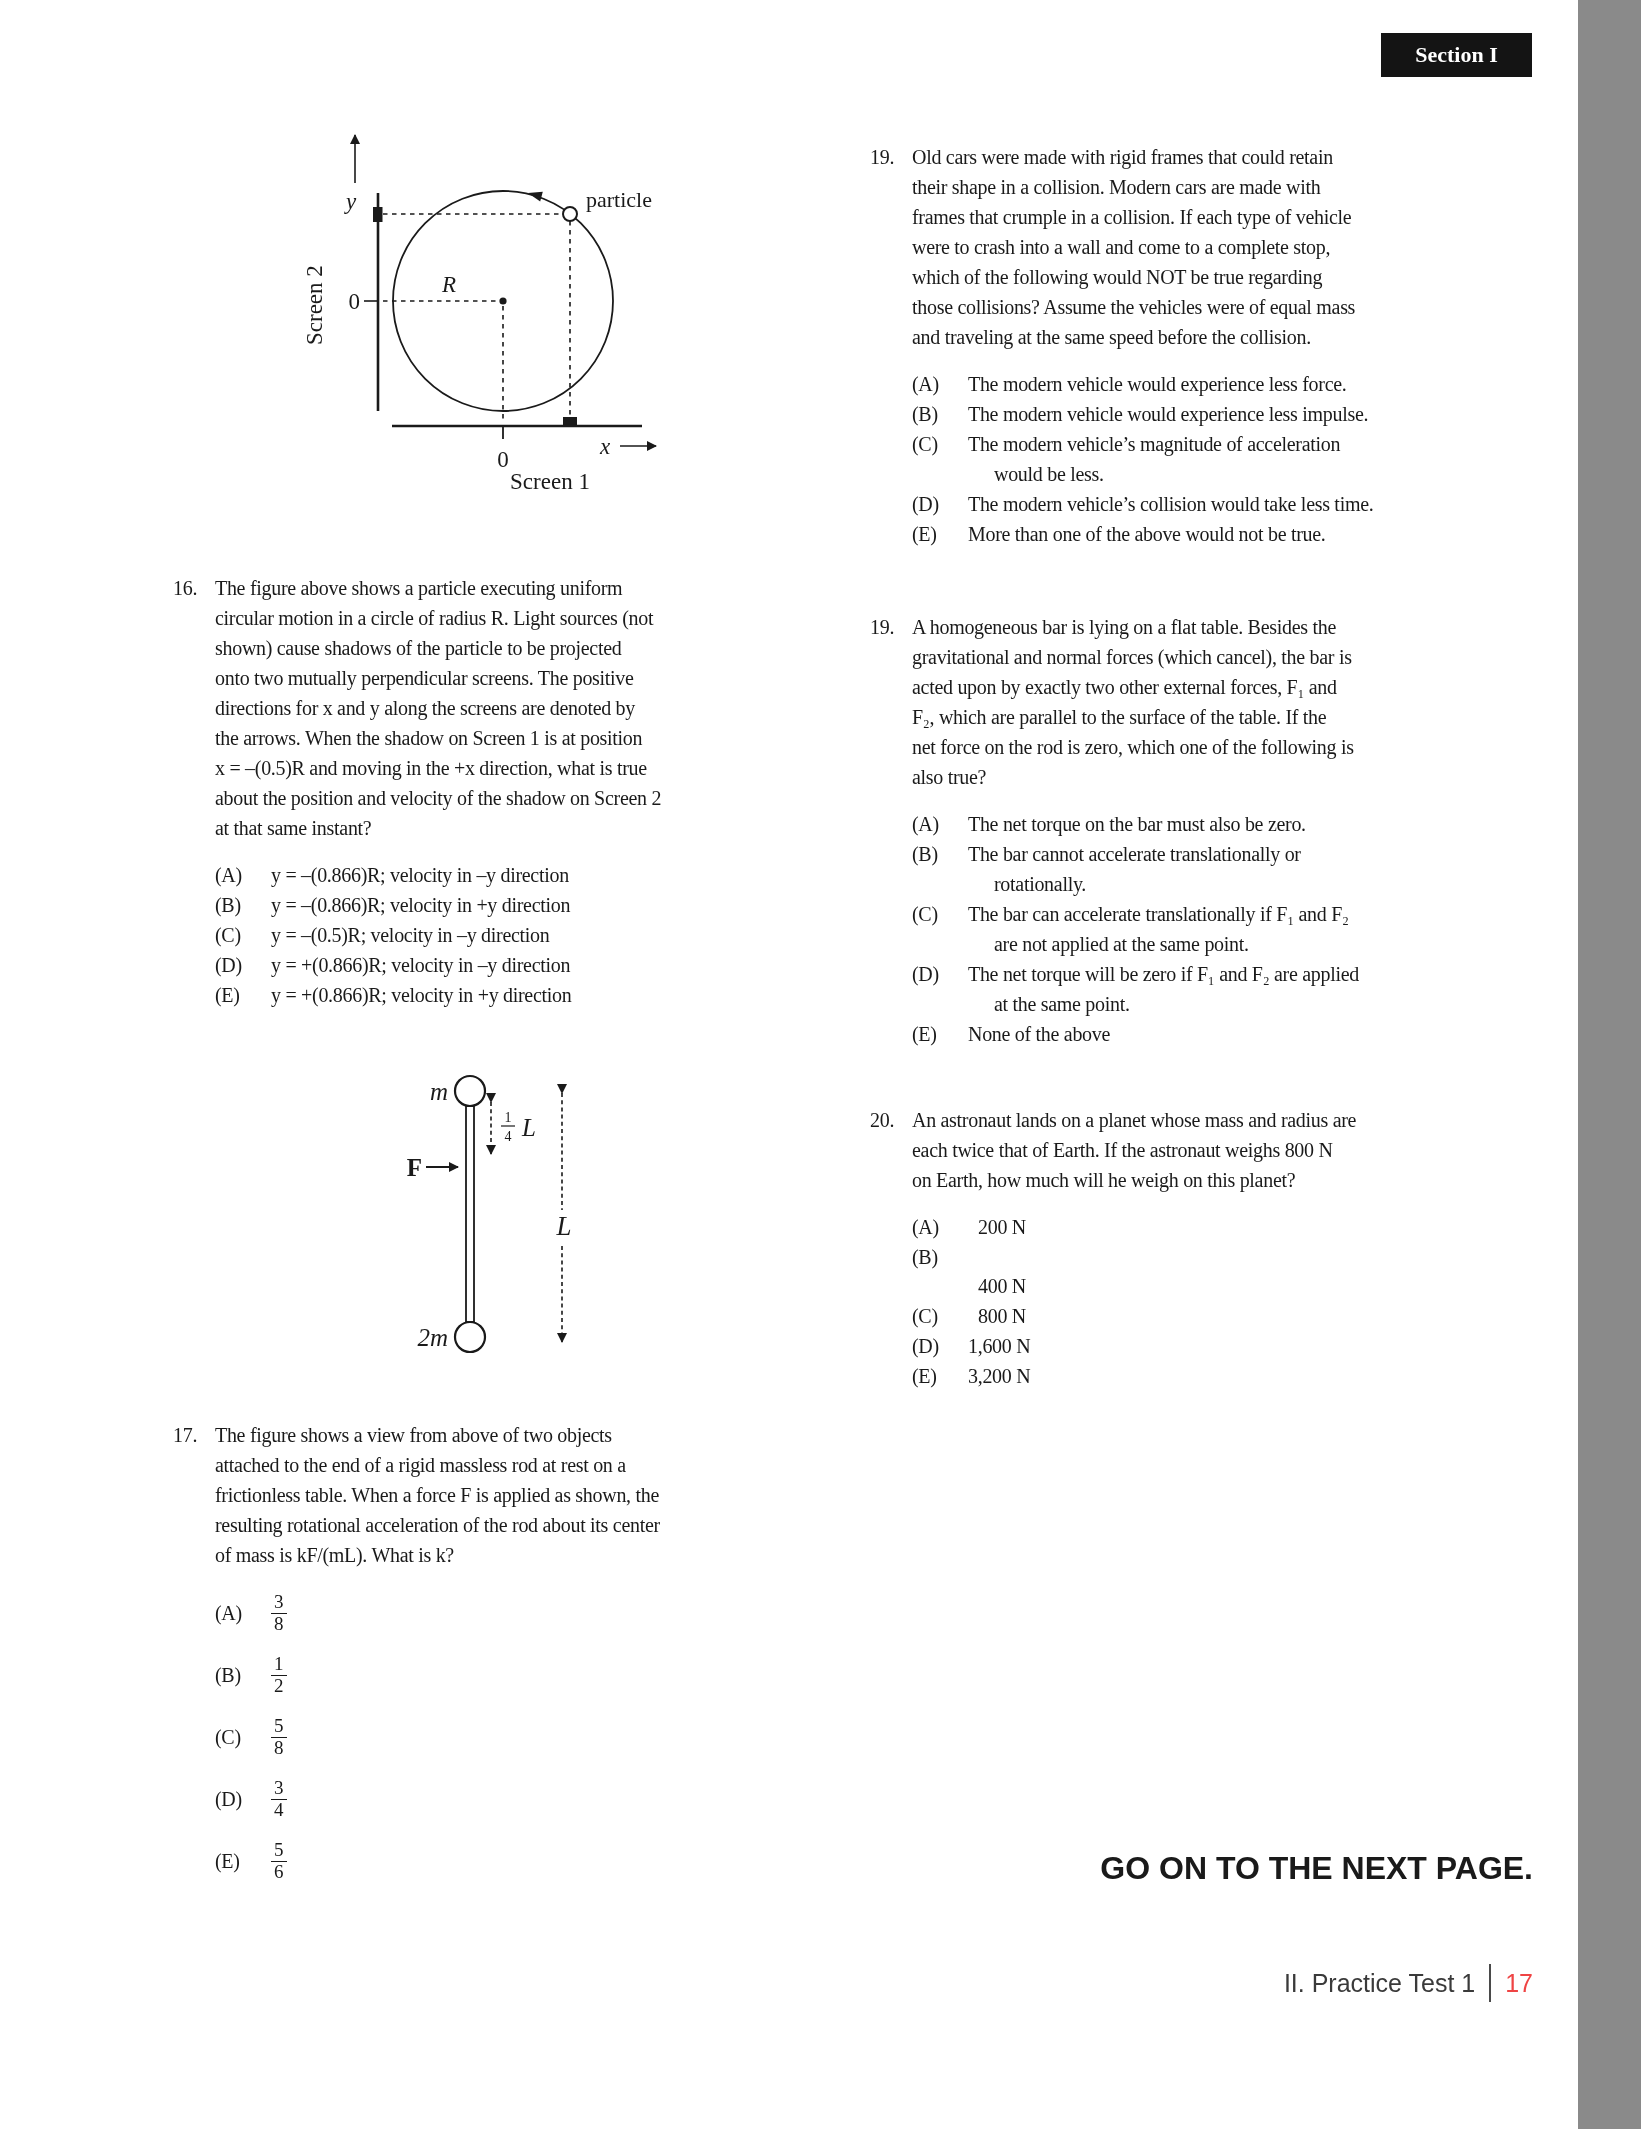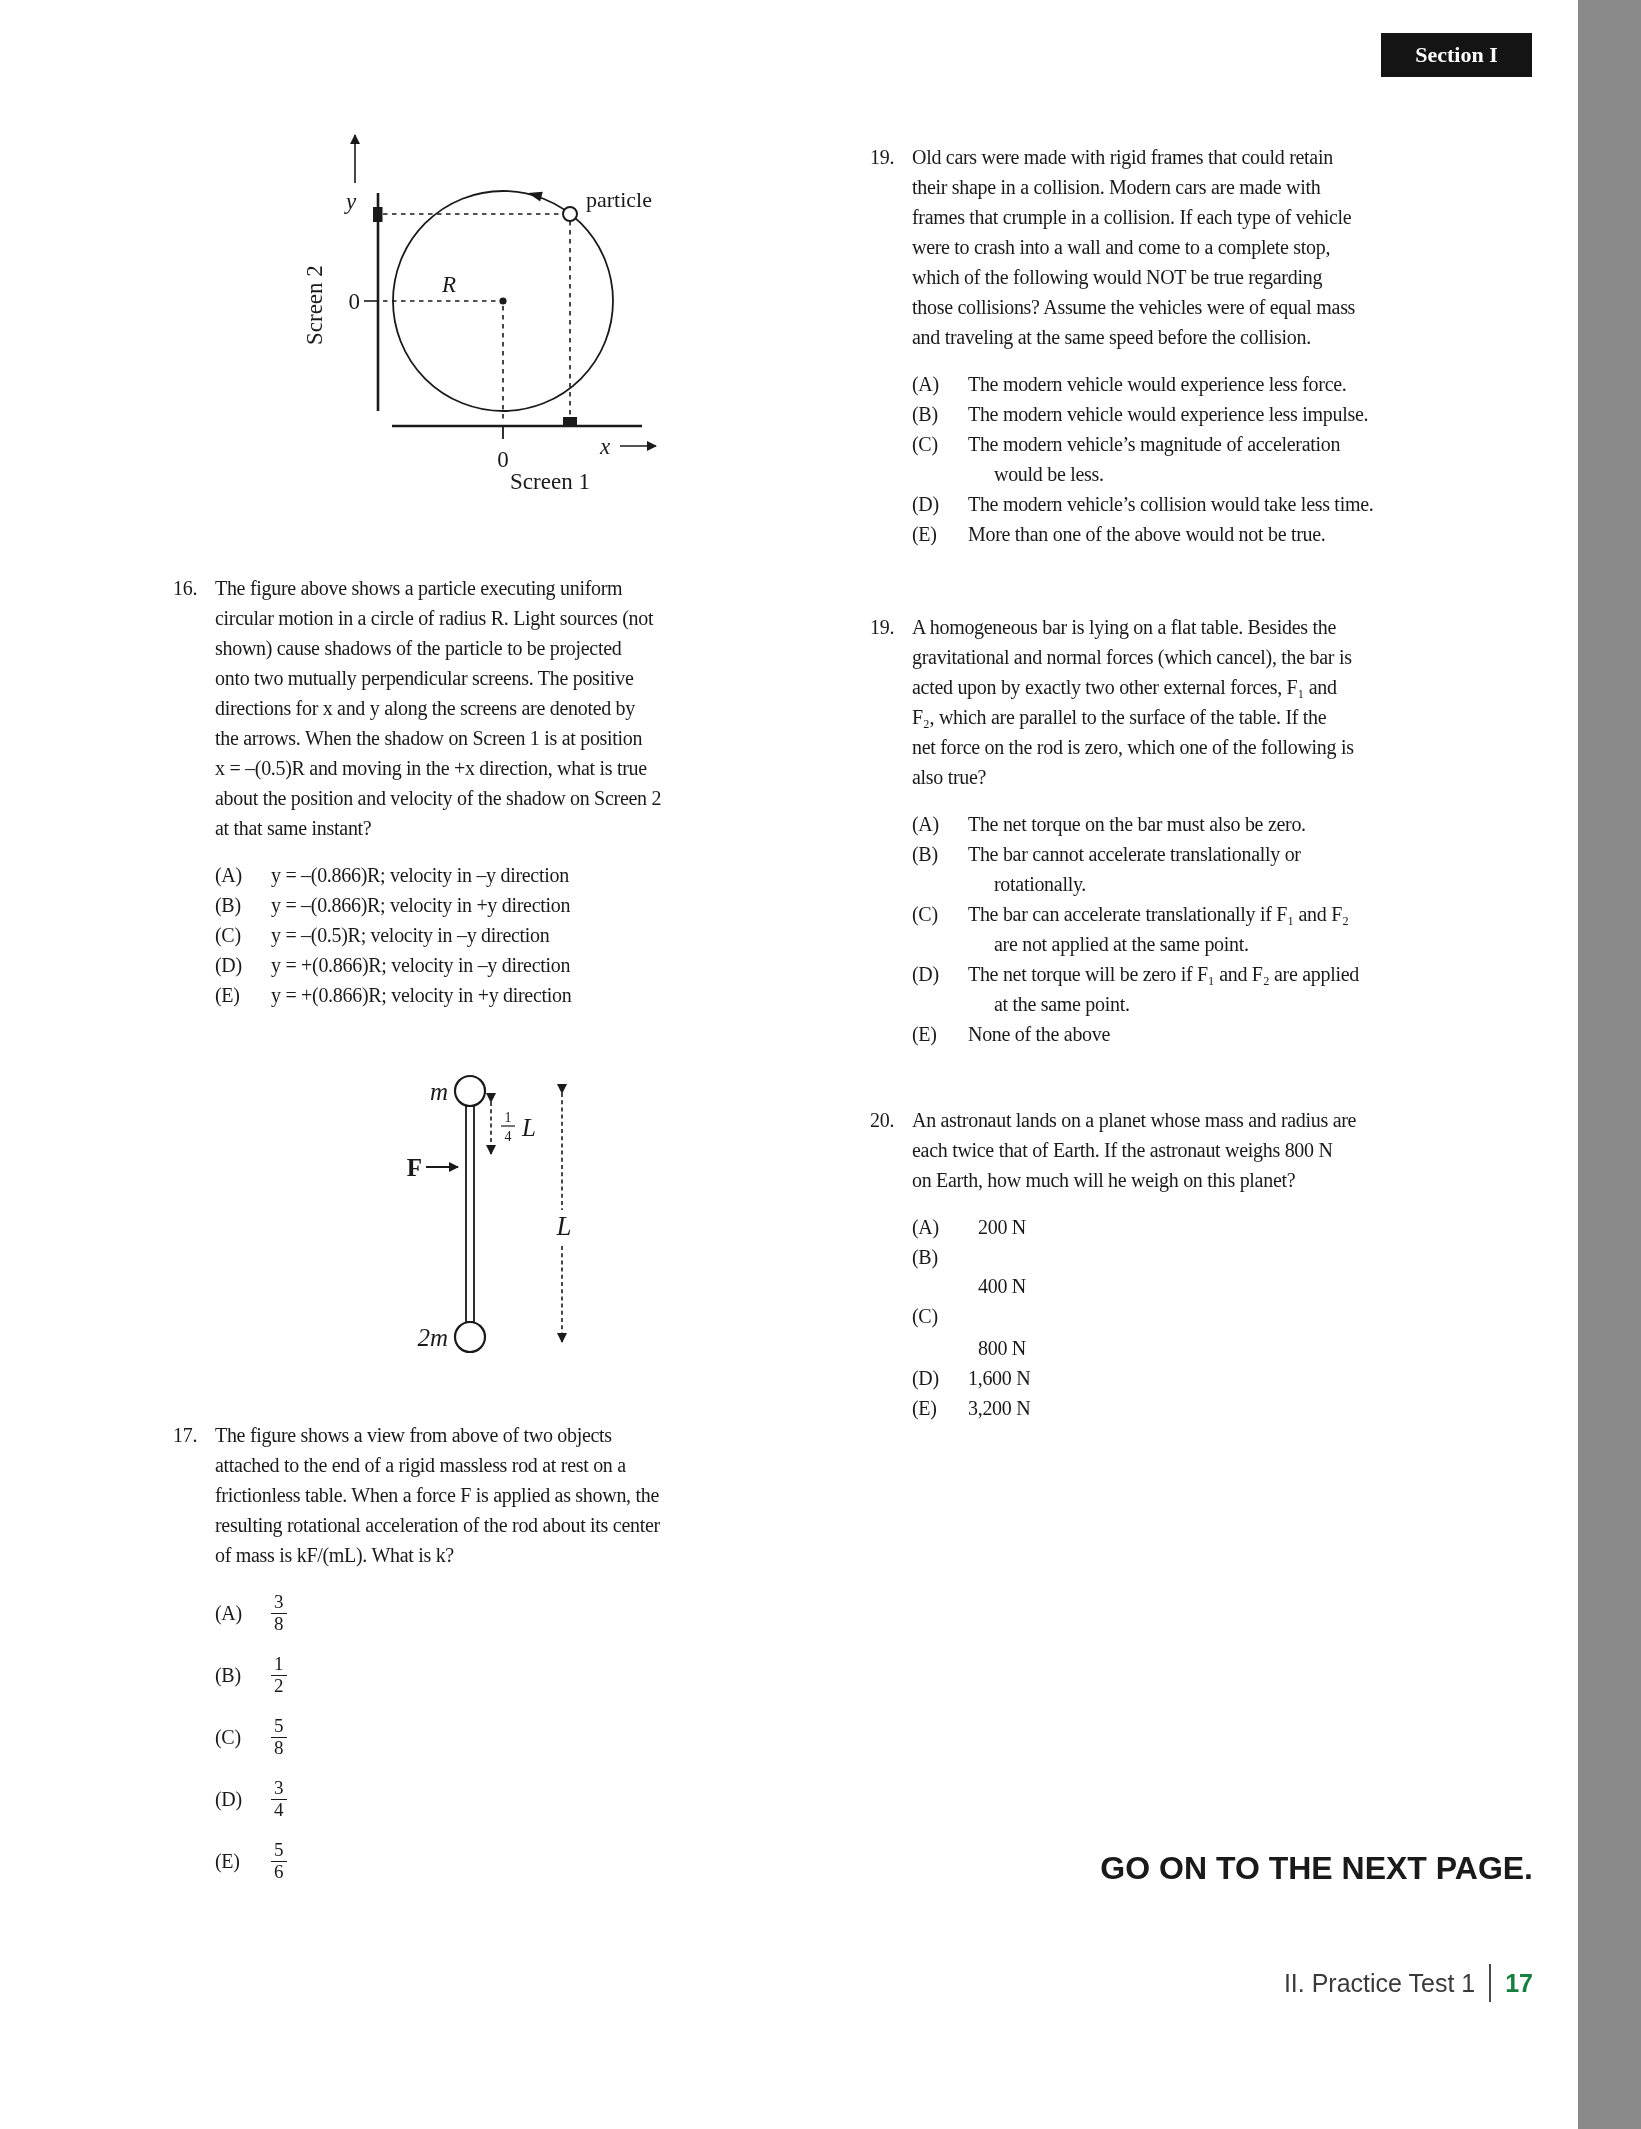--- a/index.html
+++ b/index.html
@@ -28,21 +28,21 @@
   .fig { position:absolute; }
   .go-on {
     position:absolute; right:108px; top:1850px;
     font-family:"Liberation Sans", sans-serif; font-weight:bold; font-size:32px; color:#1a1a1a;
   }
   .page-footer {
     position:absolute; right:108px; top:1964px; display:flex; align-items:center;
     font-family:"Liberation Sans", sans-serif; font-size:25px; color:#3a3a3a;
   }
   .footer-divider { width:2px; height:38px; background:#4a4a4a; margin:0 14px; }
-  .footer-pagenum { font-weight:bold; color:#15803d; }
+  .footer-pagenum { font-weight:normal; color:#ef4444; }
   svg text { font-family:"Liberation Serif", serif; fill:#1a1a1a; }
   .it { font-style:italic; }
 </style>
 </head>
 <body>
 
 <div class="page">
 
   <div class="gray-strip"></div>
 
@@ -294,21 +294,21 @@
         <div class="opt">
           <span class="opt-label">(A)</span>
           <span class="opt-text" style="padding-left:36px;">200 N</span>
         </div>
         <div class="opt">
           <span class="opt-label">(B)</span>
           <span class="opt-text" style="padding-left:36px;margin-top:29px;">400 N</span>
         </div>
         <div class="opt">
           <span class="opt-label">(C)</span>
-          <span class="opt-text" style="padding-left:36px;margin-top:32px;">800 N</span>
+          <span class="opt-text" style="padding-left:36px;">800 N</span>
         </div>
         <div class="opt">
           <span class="opt-label">(D)</span>
           <span class="opt-text" style="padding-left:26px;">1,600 N</span>
         </div>
         <div class="opt">
           <span class="opt-label">(E)</span>
           <span class="opt-text" style="padding-left:26px;">3,200 N</span>
         </div>
       </div>

